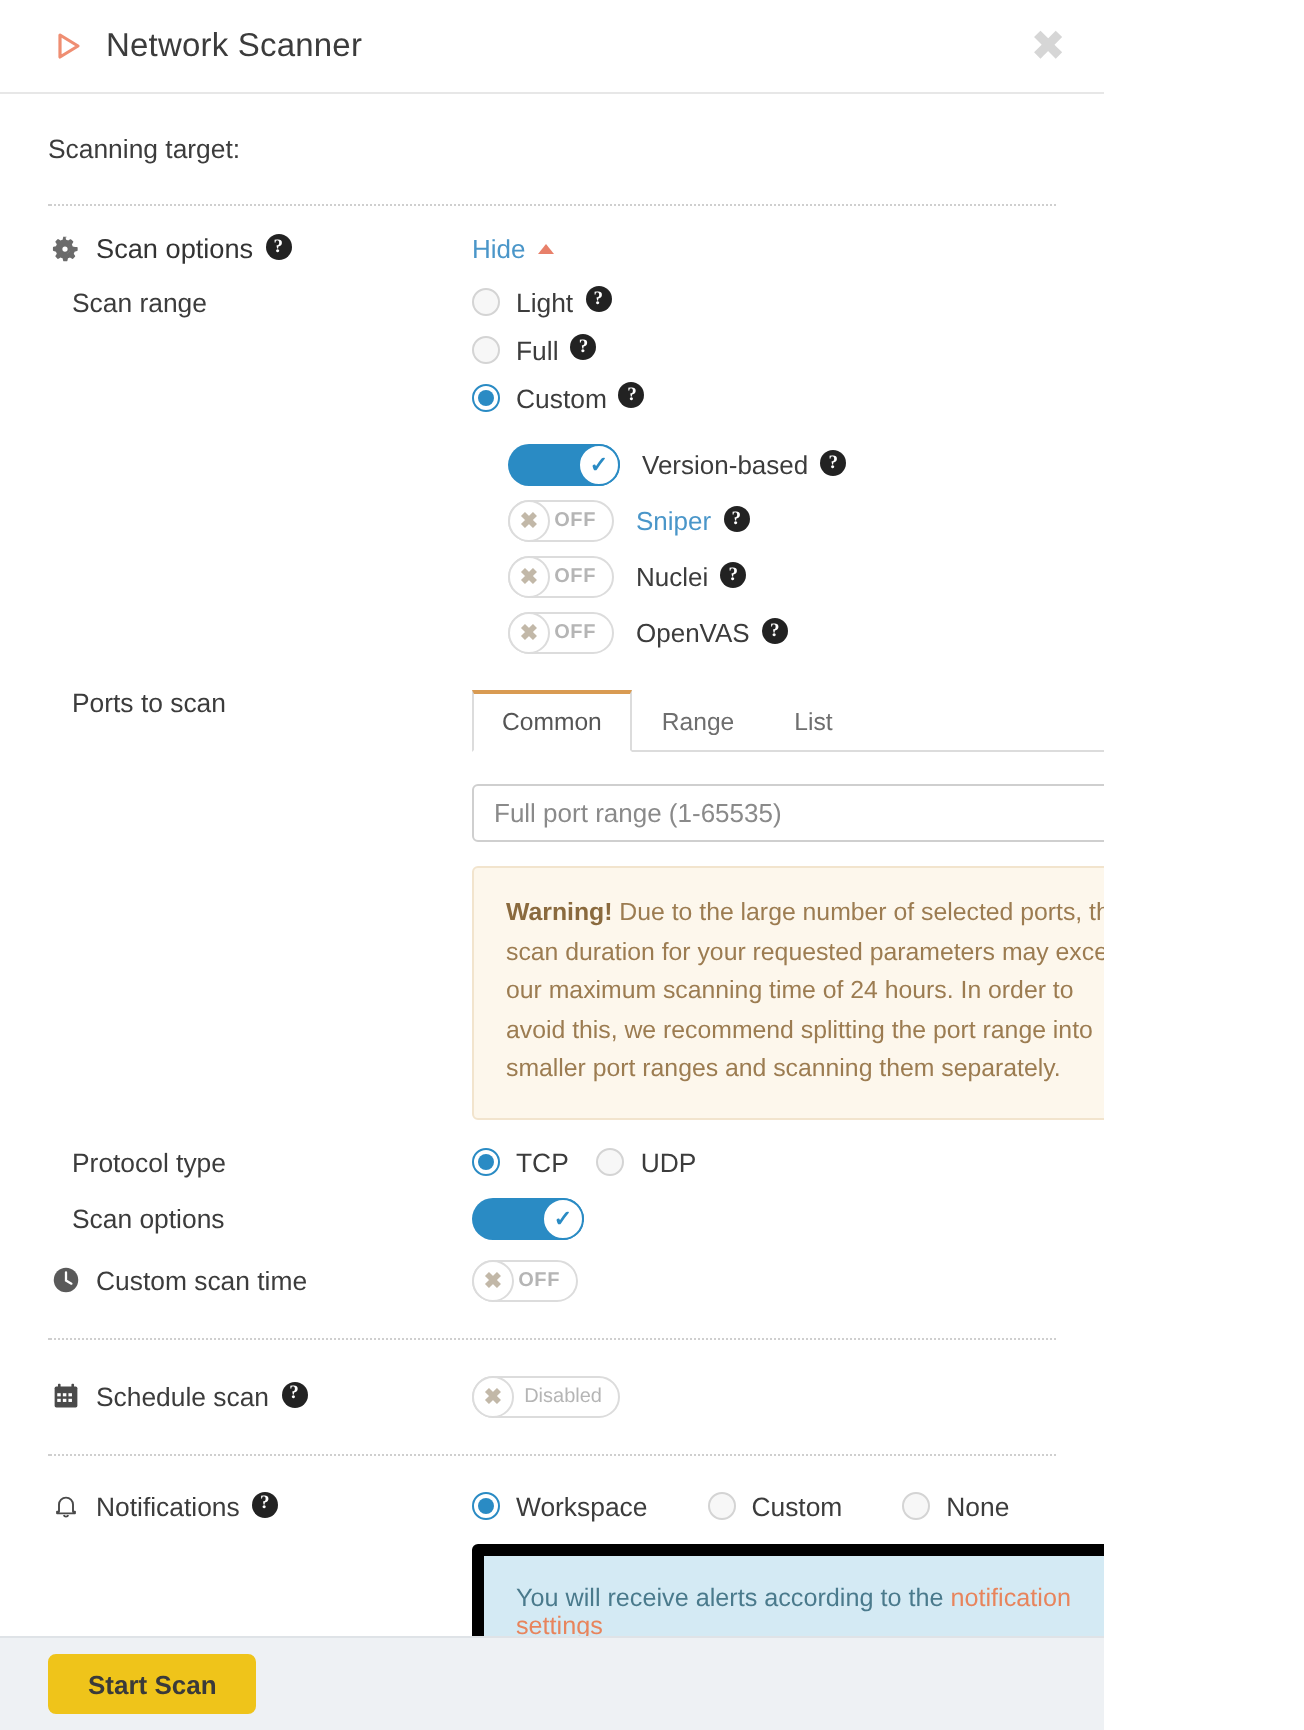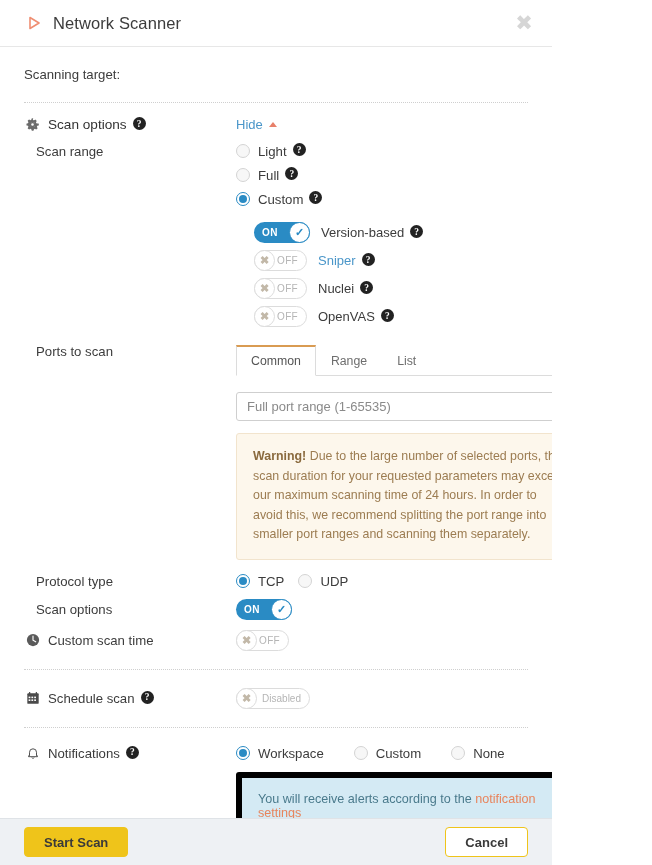--- a/index.html
+++ b/index.html
@@ -170,39 +170,39 @@
     user-select: none;
     flex: 0 0 auto;
   }
   .toggle.on {
     background: #2a8bc4;
     width: 56px;
     padding-left: 8px;
     color: #fff;
   }
   .toggle.on .tg-text {
-    font-size: 10px; font-weight: bold; letter-spacing: .4px;
+    font-size: 10px; font-weight: bold; letter-spacing: .4px; margin-left: 44px;
   }
   .toggle.on .tg-knob {
     position: absolute; right: 0px; top: 0px;
     width: 21px; height: 21px; border-radius: 50%;
     background: #fff; border: 1px solid #2a8bc4;
     display: flex; align-items: center; justify-content: center;
     color: #2a8bc4; font-size: 11px; font-weight: bold;
   }
   .toggle.off {
     background: #fff;
     border: 1px solid #dcdcdc;
     width: 53px;
     justify-content: flex-end;
     padding-right: 8px;
     color: #b5b5b5;
   }
   .toggle.off.wide { width: 74px; }
-  .toggle.off .tg-text { font-size: 10px; font-weight: normal; letter-spacing: .3px; }
+  .toggle.off .tg-text { font-size: 10px; font-weight: bold; letter-spacing: .3px; }
   .toggle.off.wide .tg-text { font-size: 10px; font-weight: normal; letter-spacing: 0; }
   .toggle.off .tg-knob {
     position: absolute; left: -1px; top: -1px;
     width: 21px; height: 21px; border-radius: 50%;
     background: #fff; border: 1px solid #dcdcdc;
     display: flex; align-items: center; justify-content: center;
     color: #c2b8a8; font-size: 11px; font-weight: bold;
   }
   .tgrow { display: flex; align-items: center; margin-bottom: 7px; }
   .tgrow .tglabel { margin-left: 11px; font-size: 13px; color: #3c3c3c; }
@@ -562,16 +562,15 @@
         <div class="infobox">
           <span>You will receive alerts according to the </span><a>notification settings</a>
         </div>
       </div>
     </div>
 
   </div>
 
   <div class="modal-footer">
     <button class="btn btn-primary">Start Scan</button>
-    <button class="btn btn-secondary">Cancel</button>
   </div>
 
 </div>
 
 </body></html>

